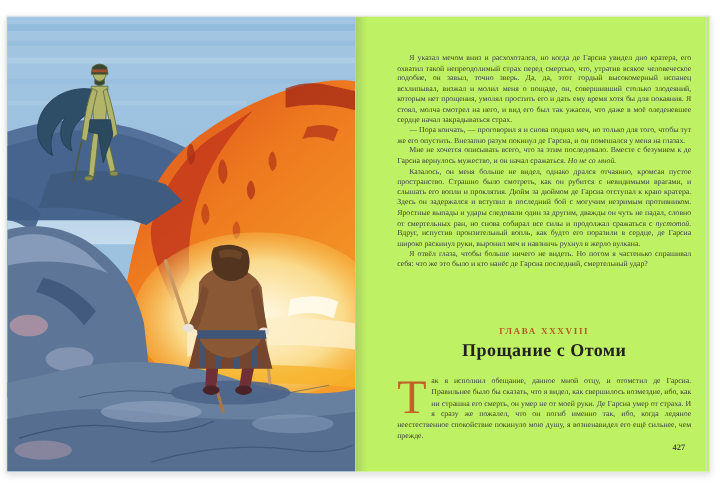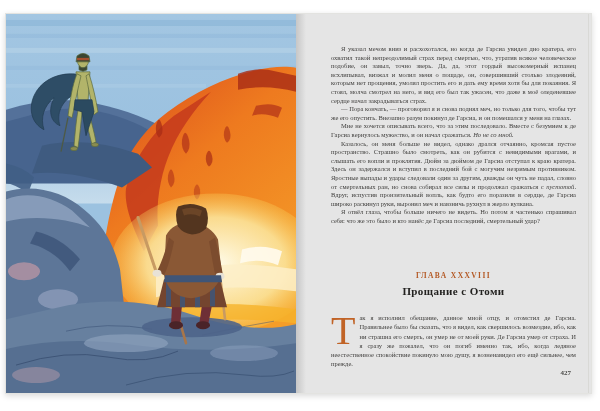--- a/index.html
+++ b/index.html
@@ -7,39 +7,39 @@
     width:600px;height:411px;overflow:hidden;background:#ffffff;
     font-family:"Liberation Serif","DejaVu Serif",serif;
   }
   .spread{
     position:absolute;left:5px;top:13px;width:587px;height:381px;
     display:flex;background:#fdfdfb;border:1px solid #e3e3e0;box-sizing:border-box;
     box-shadow:0 2px 6px rgba(0,0,0,.15);
   }
   .page-left{width:290px;height:100%;position:relative;overflow:hidden;background:#9cc2e0;}
   .page-left svg{display:block;width:100%;height:100%;}
-  .page-right{flex:1;position:relative;background:#e5e5e5;overflow:hidden;}
+  .page-right{flex:1;position:relative;background:#bef264;overflow:hidden;}
   .page-right::before{
     content:"";position:absolute;left:0;top:0;bottom:0;width:10px;
     background:linear-gradient(to right,rgba(90,90,90,.22),rgba(90,90,90,0));
   }
   .page-right::after{
     content:"";position:absolute;right:2px;top:0;bottom:0;width:1px;background:#d9d9d6;
   }
   .body-text{
     position:absolute;left:35px;right:15px;top:31px;
     font-size:6.5px;line-height:8.6px;color:#3f3e3c;text-align:justify;
   }
   .body-text p{margin:0;text-indent:10px;}
   .chapter-head{position:absolute;left:35px;right:15px;top:257px;text-align:center;}
   .kicker{
     font-weight:bold;font-size:7.5px;letter-spacing:1.4px;color:#b45a26;
   }
   .chapter-title{
-    margin-top:5px;font-weight:bold;font-size:11px;letter-spacing:.4px;color:#232220;
+    margin-top:5px;font-weight:bold;font-size:15px;letter-spacing:.4px;color:#232220;
   }
   .chapter-opening{
     position:absolute;left:35px;right:15px;top:299px;
     font-size:6.5px;line-height:9.3px;color:#3f3e3c;text-align:justify;
   }
   .dropcap{
     float:left;color:#c16326;font-size:40px;line-height:34px;
     padding:1px 4px 0 0;font-family:"Liberation Serif",serif;
   }
   .folio{

